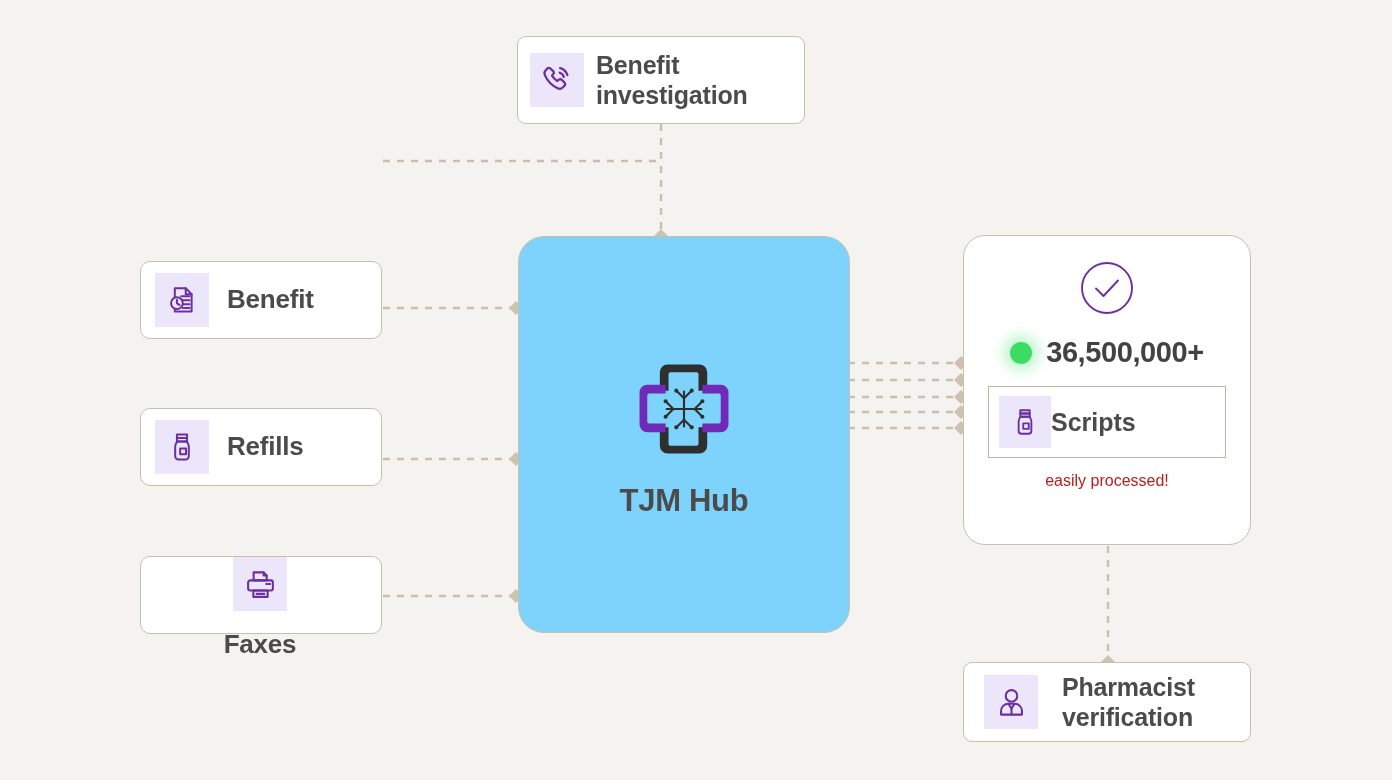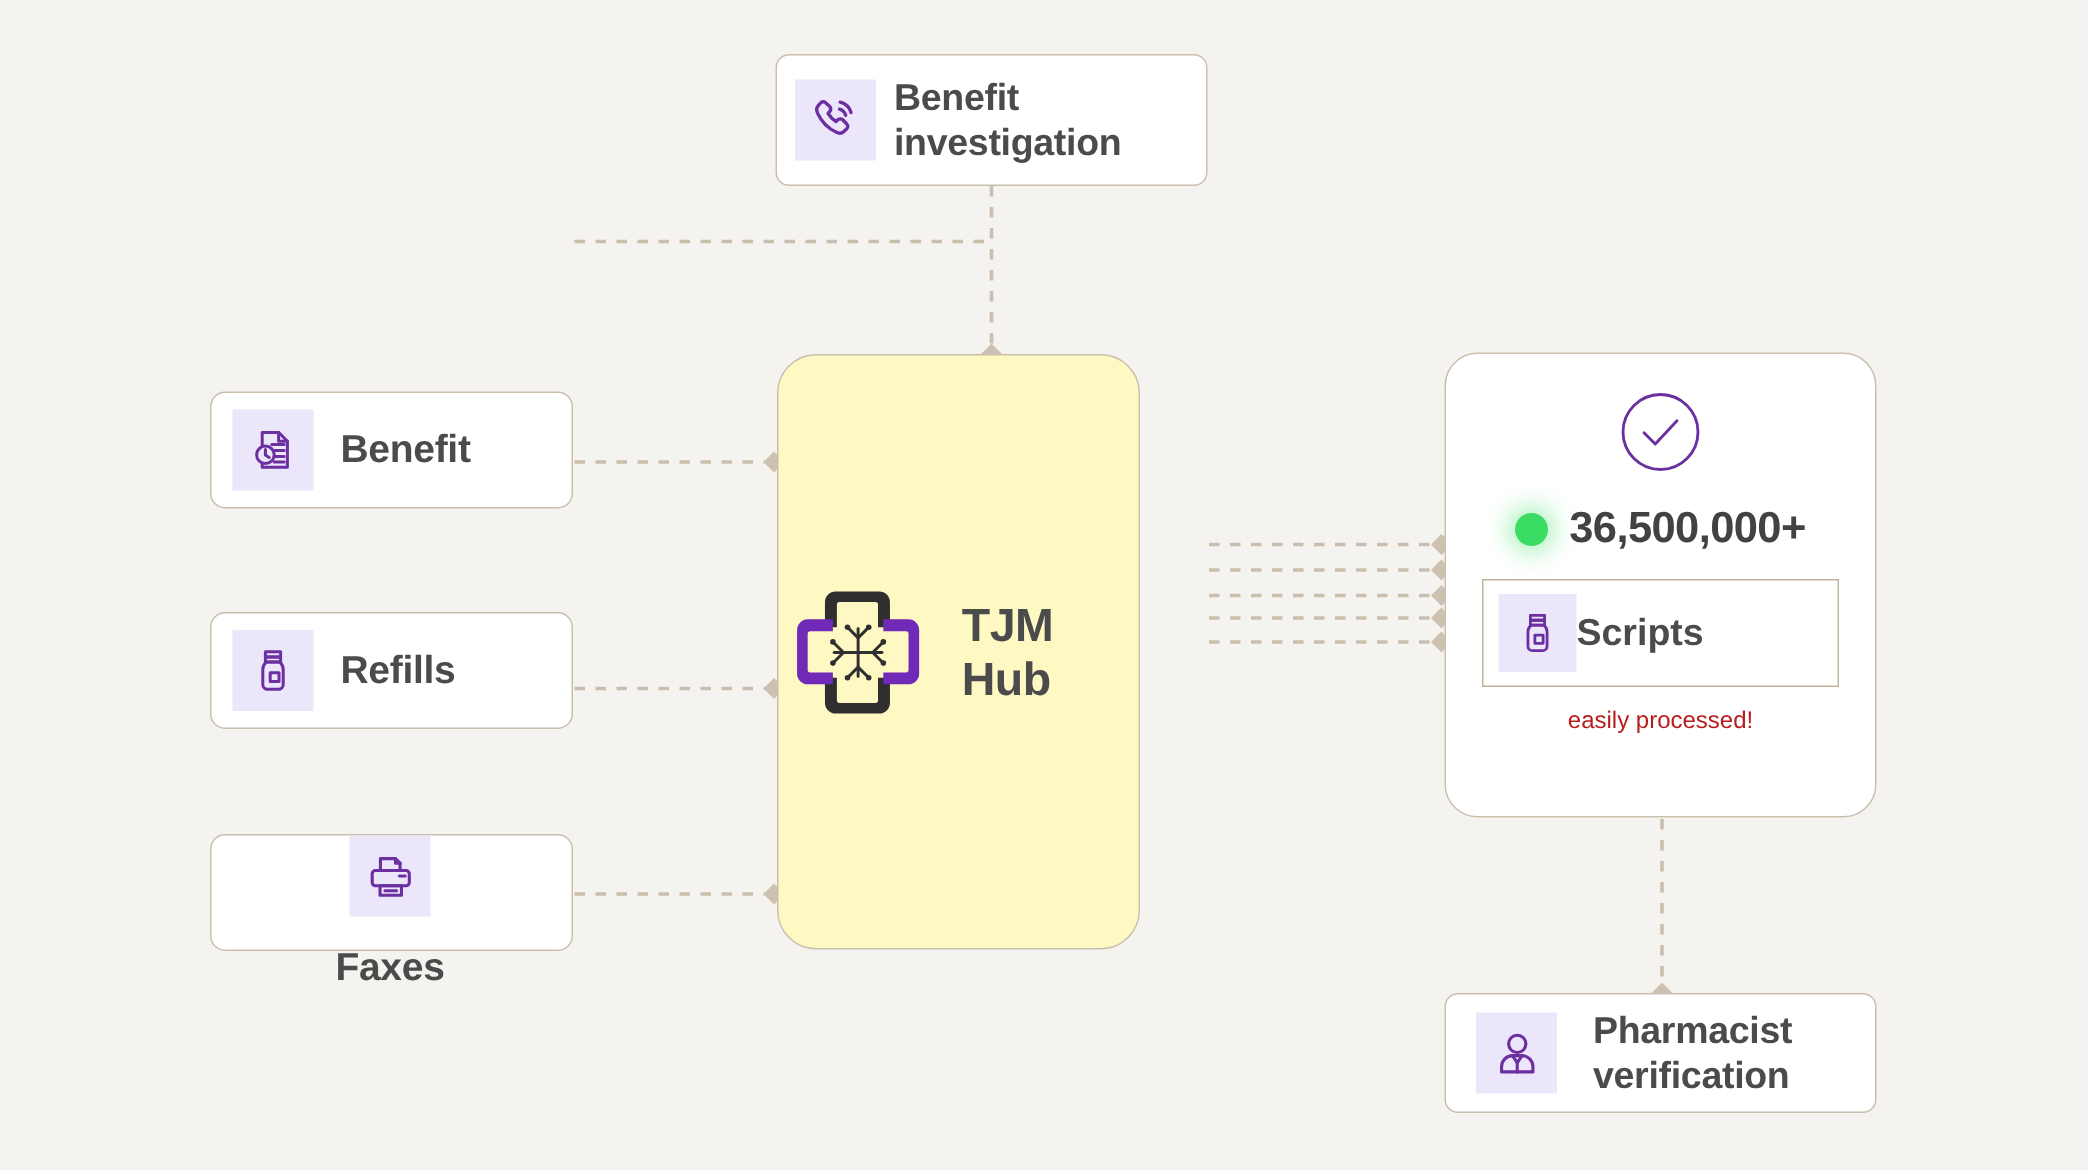--- a/index.html
+++ b/index.html
@@ -74,27 +74,27 @@
 
   #card-erx .card-label,
   #card-orders .card-label,
   #card-refills .card-label,
   #card-faxes .card-label { font-size: 26px; }
 
   
   #card-hub {
     position: absolute;
     left: 518px; top: 236px;
-    width: 242px; height: 397px;
-    background: #fef9c3;
+    width: 332px; height: 397px;
+    background: #7dd3fc;
     border: 1.5px solid #cabfae;
     border-radius: 26px;
     box-sizing: border-box;
     display: flex;
-    flex-direction: row;
+    flex-direction: column;
     align-items: center;
     justify-content: center;
     gap: 16px;
   }
   #hub-logo { width: 116px; height: 116px; display: block; }
   #hub-title {
     font-size: 31px;
     font-weight: bold;
     color: #4b4b4b;
     letter-spacing: -0.3px;

